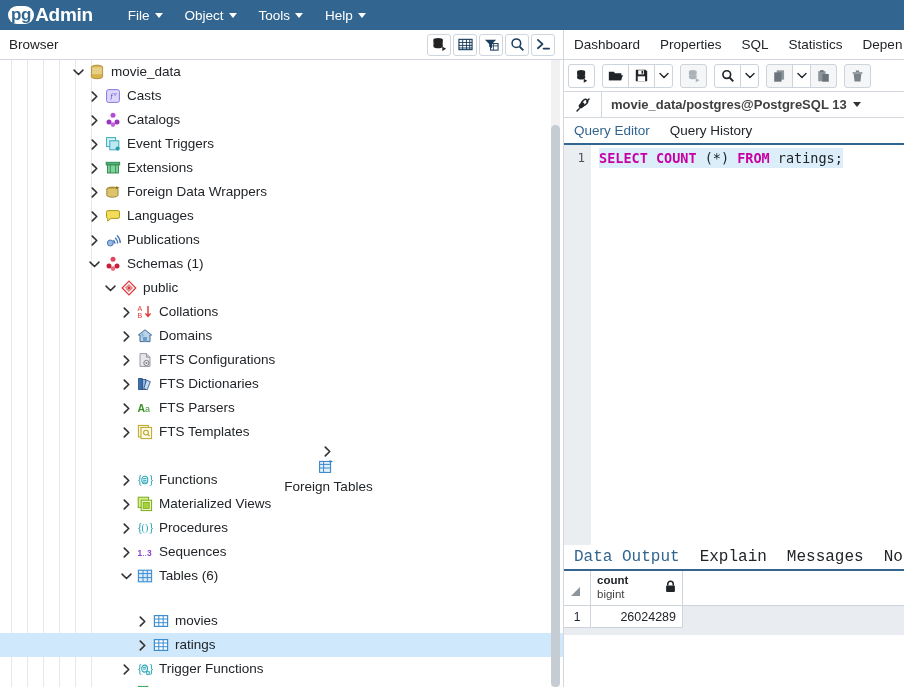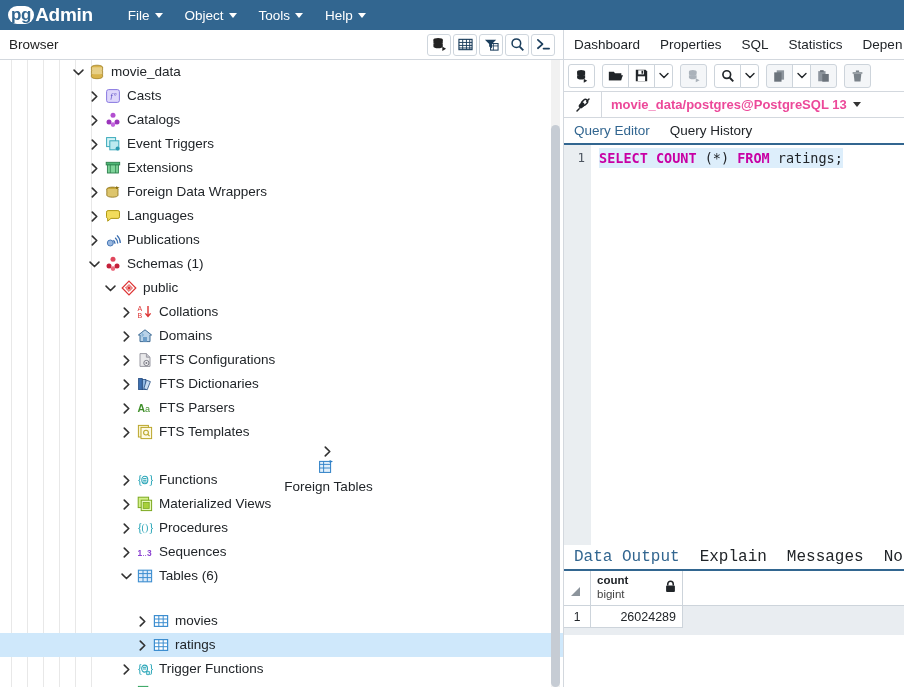--- a/index.html
+++ b/index.html
@@ -134,21 +134,21 @@
   .conn-bar {
     height: 26px; display: flex; align-items: center;
     background: #fff; border-bottom: 1px solid #d3d8de;
   }
   .conn-icon {
     width: 38px; height: 25px;
     display: flex; align-items: center; justify-content: center;
     border-right: 1px solid #d3d8de;
   }
   .conn-text {
-    font-size: 13px; color: #ec4899; font-weight: bold;
+    font-size: 13px; color: #404040; font-weight: bold;
     margin-left: 9px; display: flex; align-items: center; gap: 6px;
     white-space: nowrap; cursor: pointer;
   }
   .caret-dk {
     width: 0; height: 0;
     border-left: 4px solid transparent;
     border-right: 4px solid transparent;
     border-top: 5px solid #333;
     display: inline-block;
   }

